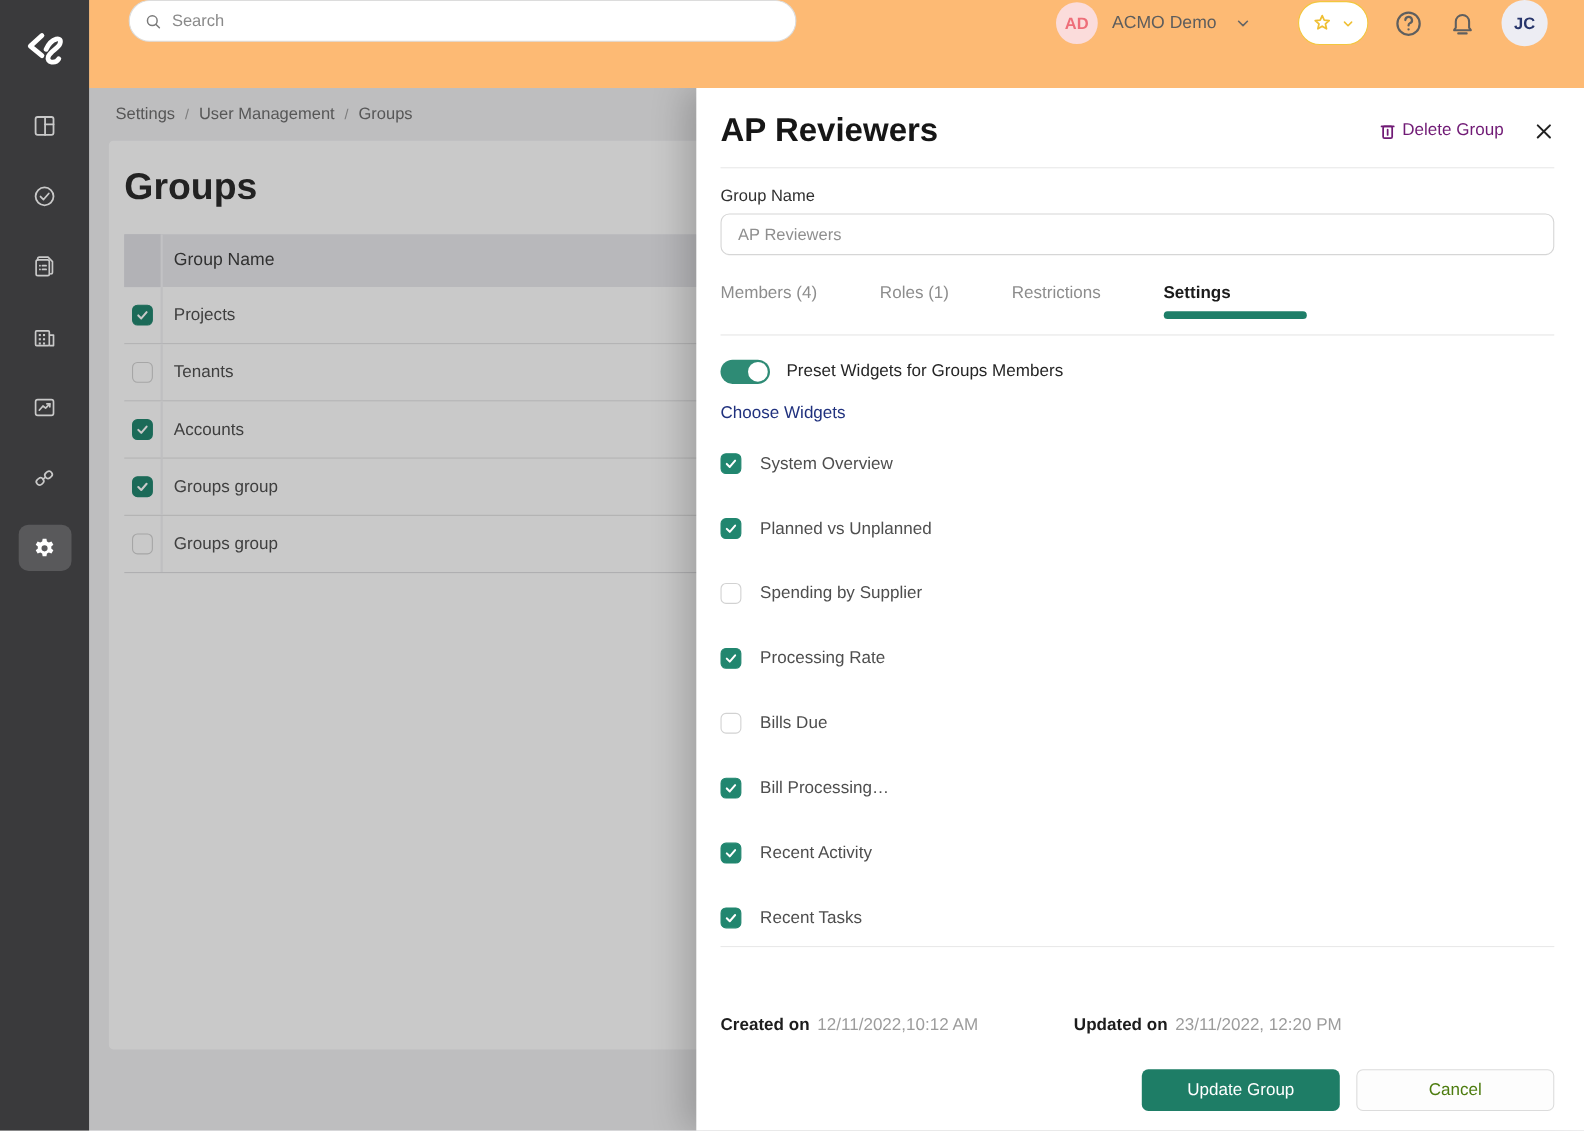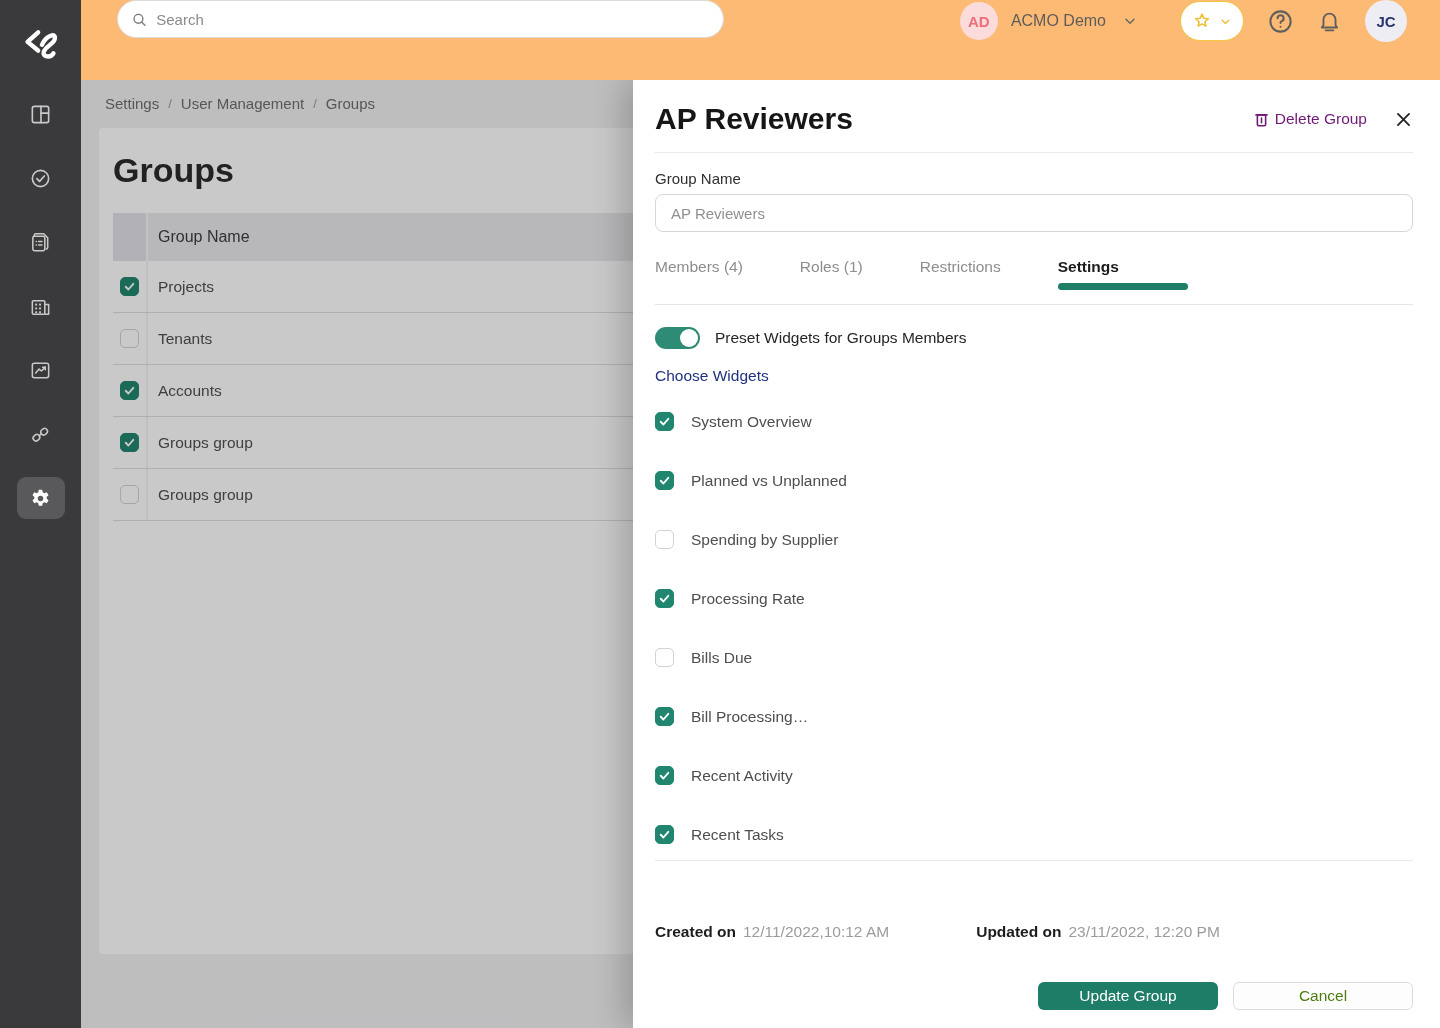--- a/index.html
+++ b/index.html
@@ -76,21 +76,21 @@
   .widgets { margin-top:27px; display:flex; flex-direction:column; gap:40px; }
   .w-row { display:flex; align-items:center; gap:17px; }
   .w-label { font-size:15.5px; color:#4e4e4e; }
   .hr2 { height:1px; background:#e9e9e9; margin-top:16px; }
 
   .panel-meta { position:absolute; left:22px; bottom:87px; display:flex; gap:87px; font-size:15.5px; }
   .meta-label { color:#1d1d1d; font-weight:700; }
   .meta-value { color:#9c9c9c; margin-left:7px; }
 
   .panel-footer { position:absolute; right:27px; bottom:18px; display:flex; gap:15px; }
-  .btn { height:28px; width:180px; border-radius:6px; font-size:15.5px; display:flex; align-items:center; justify-content:center; font-family:inherit; cursor:pointer; }
+  .btn { height:38px; width:180px; border-radius:6px; font-size:15.5px; display:flex; align-items:center; justify-content:center; font-family:inherit; cursor:pointer; }
   .btn-primary { background:#1e7d66; color:#fff; border:none; }
   .btn-secondary { background:#fdfdfd; color:#4d7c0f; border:1px solid #dcdcdc; }
 </style>
 </head>
 <body>
 
 <div class="app">
 
   <div class="sidebar">
     <div class="logo">

